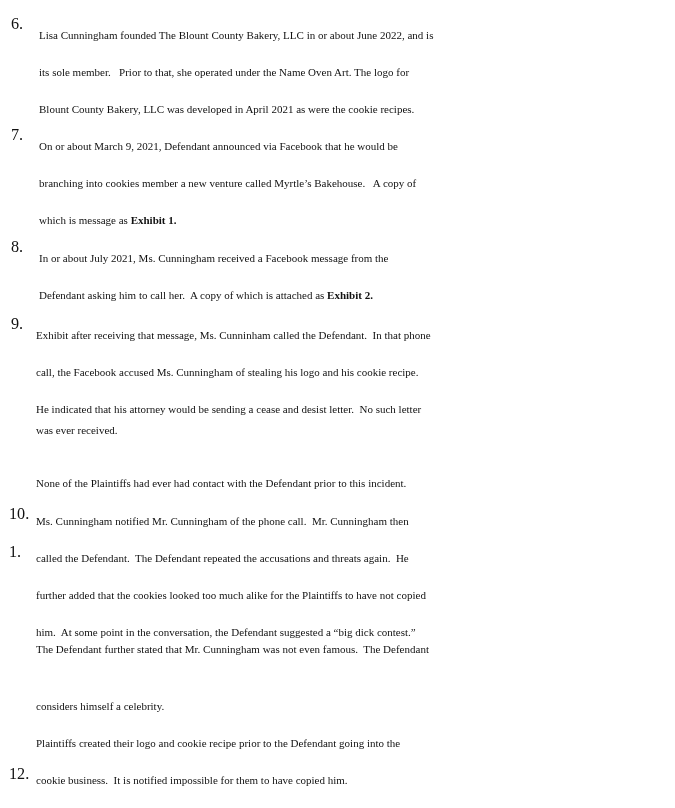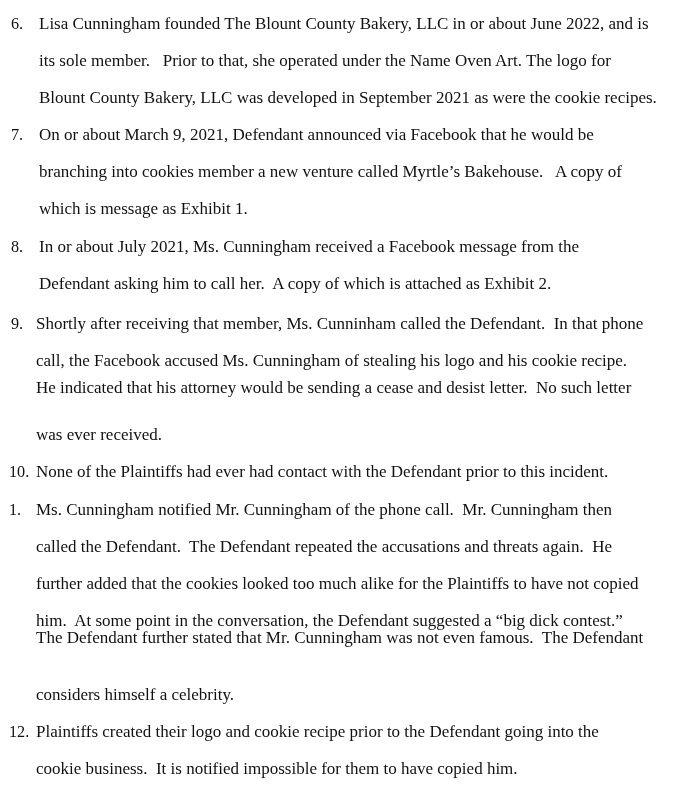--- a/index.html
+++ b/index.html
@@ -31,59 +31,60 @@
     .num {
       position: absolute;
       left: 11px;
       font-size: 16.2px;
       line-height: 18px;
       white-space: nowrap;
     }
     .line {
       position: absolute;
       left: 39px;
-      font-size: 17px;
+      font-size: 11px;
       line-height: 18px;
       white-space: pre;
+      margin-top: 11px;
     }
-    .num.wide { left: 9px; }
+    .num.wide { left: 9px; margin-top: 42px; }
     .line.shift { left: 36px; }
-    b { font-weight: normal; }
+    b { font-weight: bold; }
   </style>
 </head>
 <body>
 
 <div class="page">
 
   <div class="para">
     <span class="num" style="top:15px">6.</span>
     <span class="line" style="top:15px">Lisa Cunningham founded The Blount County Bakery, LLC in or about June 2022, and is</span>
     <span class="line" style="top:52px">its sole member.   Prior to that, she operated under the Name Oven Art. The logo for</span>
-    <span class="line" style="top:89px">Blount County Bakery, LLC was developed in September 2021 as were the cookie recipes.</span>
+    <span class="line" style="top:89px">Blount County Bakery, LLC was developed in April 2021 as were the cookie recipes.</span>
   </div>
 
   <div class="para">
     <span class="num" style="top:126px">7.</span>
     <span class="line" style="top:126px">On or about March 9, 2021, Defendant announced via Facebook that he would be</span>
     <span class="line" style="top:163px">branching into cookies member a new venture called Myrtle’s Bakehouse.   A copy of</span>
     <span class="line" style="top:200px"><span>which is message as </span><b>Exhibit 1.</b></span>
   </div>
 
   <div class="para">
     <span class="num" style="top:238px">8.</span>
     <span class="line" style="top:238px">In or about July 2021, Ms. Cunningham received a Facebook message from the</span>
     <span class="line" style="top:275px"><span>Defendant asking him to call her.  A copy of which is attached as </span><b>Exhibit 2.</b></span>
   </div>
 
   <div class="para">
     <span class="num" style="top:315px">9.</span>
-    <span class="line shift" style="top:315px">Shortly after receiving that member, Ms. Cunninham called the Defendant.  In that phone</span>
+    <span class="line shift" style="top:315px">Exhibit after receiving that message, Ms. Cunninham called the Defendant.  In that phone</span>
     <span class="line shift" style="top:352px">call, the Facebook accused Ms. Cunningham of stealing his logo and his cookie recipe.</span>
-    <span class="line shift" style="top:379px">He indicated that his attorney would be sending a cease and desist letter.  No such letter</span>
-    <span class="line shift" style="top:426px">was ever received.</span>
+    <span class="line shift" style="top:389px">He indicated that his attorney would be sending a cease and desist letter.  No such letter</span>
+    <span class="line shift" style="top:410px">was ever received.</span>
   </div>
 
   <div class="para">
     <span class="num wide" style="top:463px">10.</span>
     <span class="line shift" style="top:463px">None of the Plaintiffs had ever had contact with the Defendant prior to this incident.</span>
   </div>
 
   <div class="para">
     <span class="num wide" style="top:501px">1.</span>
     <span class="line shift" style="top:501px">Ms. Cunningham notified Mr. Cunningham of the phone call.  Mr. Cunningham then</span>

